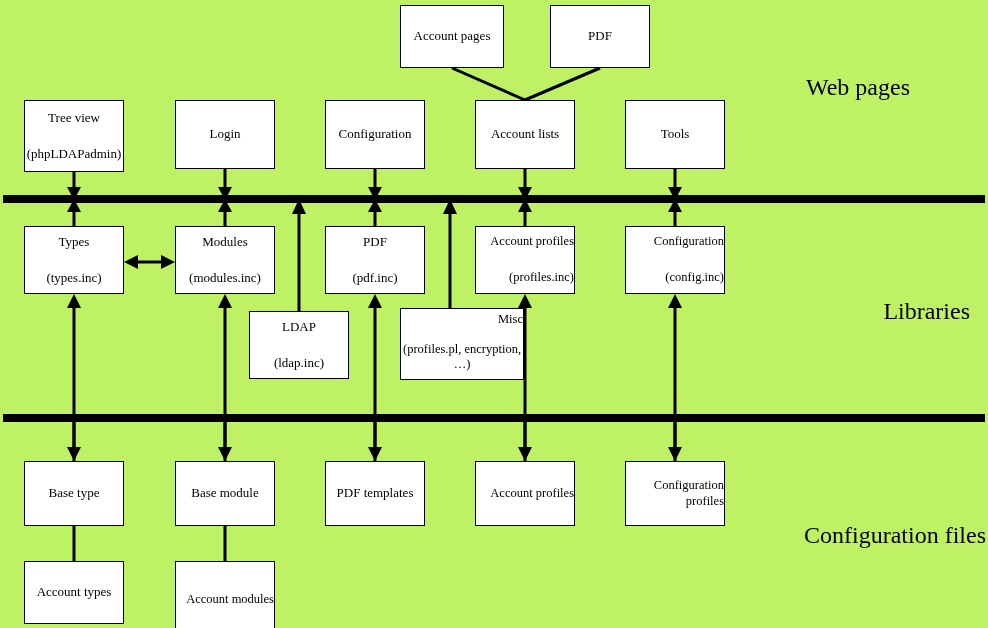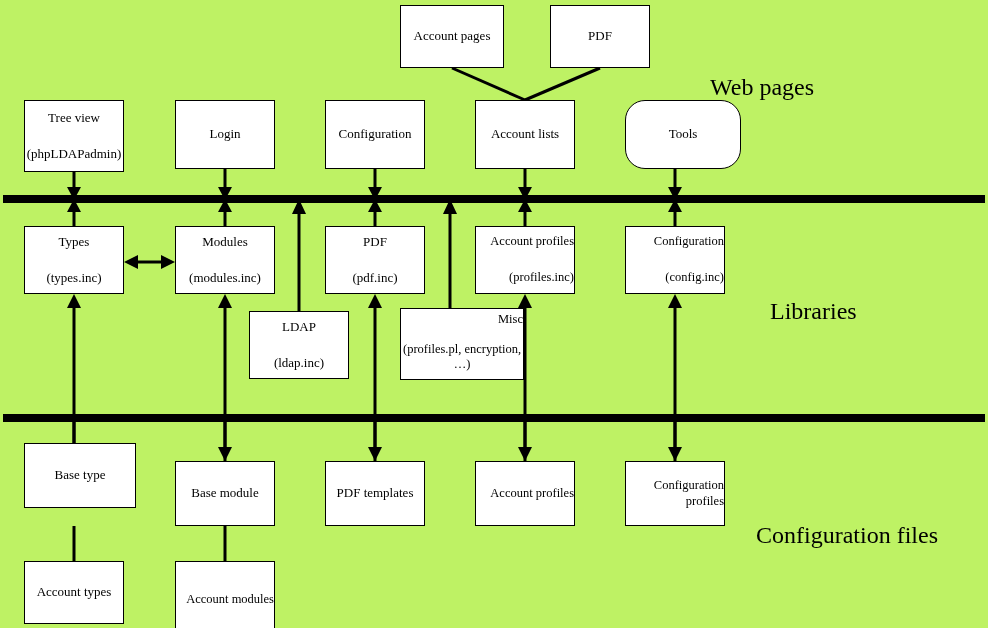--- a/index.html
+++ b/index.html
@@ -40,21 +40,21 @@
   .node-box .line2 { display: block; white-space: nowrap; }
   .node-box.two-line .line1 { margin-bottom: 20px; }
   .node-box.wrap .line1,
   .node-box.wrap .line2 { white-space: normal; }
   .node-box.tight { font-size: 12.5px; align-items: flex-end; }
   .section-label {
     position: absolute;
     color: #000000;
     font-size: 24px;
     white-space: nowrap;
-    text-align: left;
+    text-align: right;
   }
 </style>
 </head>
 <body>
 
 <div id="diagram-root">
 
   <svg class="layer" viewBox="0 0 988 628" xmlns="http://www.w3.org/2000/svg">
     <defs>
       <marker id="arrowDown" markerWidth="14" markerHeight="12" refX="0" refY="6" orient="auto" markerUnits="userSpaceOnUse">
@@ -197,21 +197,21 @@
   </div>
   <div class="node-box" style="left:175px; top:100px; width:100px; height:69px;">
     <span class="line1">Login</span>
   </div>
   <div class="node-box" style="left:325px; top:100px; width:100px; height:69px;">
     <span class="line1">Configuration</span>
   </div>
   <div class="node-box" style="left:475px; top:100px; width:100px; height:69px;justify-content:center;">
     <span class="line1">Account lists</span>
   </div>
-  <div class="node-box" style="left:625px; top:100px; width:116px; height:69px;border-radius:20px;">
+  <div class="node-box" style="left:625px; top:100px; width:100px; height:69px;">
     <span class="line1">Tools</span>
   </div>
 
   <div class="node-box two-line" style="left:24px; top:226px; width:100px; height:68px;">
     <span class="line1">Types</span>
     <span class="line2">(types.inc)</span>
   </div>
   <div class="node-box two-line" style="left:175px; top:226px; width:100px; height:68px;">
     <span class="line1">Modules</span>
     <span class="line2">(modules.inc)</span>
@@ -231,21 +231,21 @@
 
   <div class="node-box two-line" style="left:249px; top:311px; width:100px; height:68px;">
     <span class="line1">LDAP</span>
     <span class="line2">(ldap.inc)</span>
   </div>
   <div class="node-box wrap tight" style="left:400px; top:308px; width:124px; height:72px; justify-content:flex-start; padding-top:3px;">
     <span class="line1" style="margin-bottom:14px;">Misc</span>
     <span class="line2">(profiles.pl, encryption, …)</span>
   </div>
 
-  <div class="node-box" style="left:24px; top:443px; width:112px; height:65px;">
+  <div class="node-box" style="left:24px; top:461px; width:100px; height:65px;">
     <span class="line1">Base type</span>
   </div>
   <div class="node-box" style="left:175px; top:461px; width:100px; height:65px;">
     <span class="line1">Base module</span>
   </div>
   <div class="node-box" style="left:325px; top:461px; width:100px; height:65px;">
     <span class="line1">PDF templates</span>
   </div>
   <div class="node-box tight" style="left:475px; top:461px; width:100px; height:65px;">
     <span class="line1">Account profiles</span>

